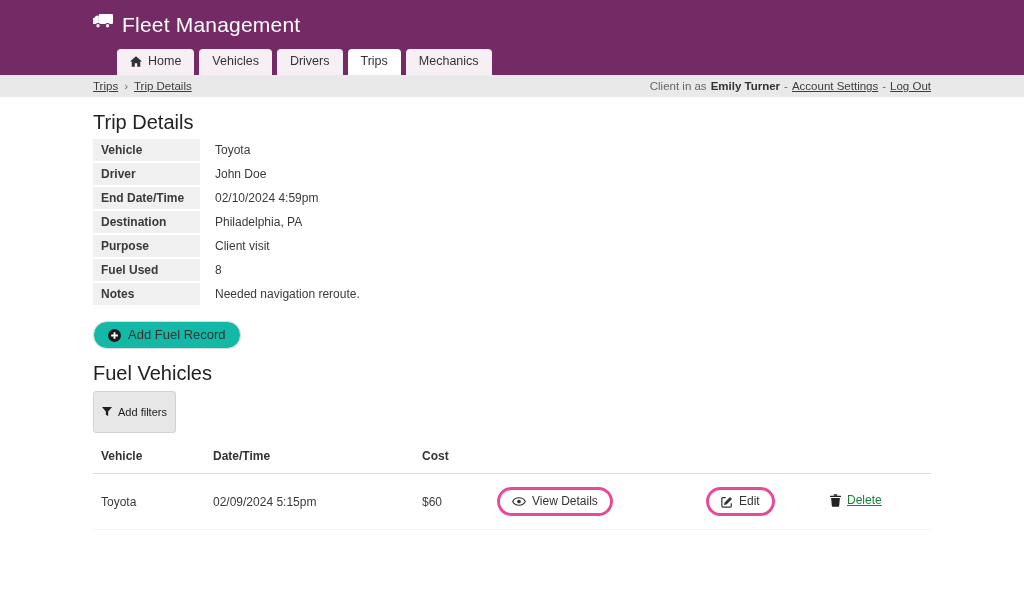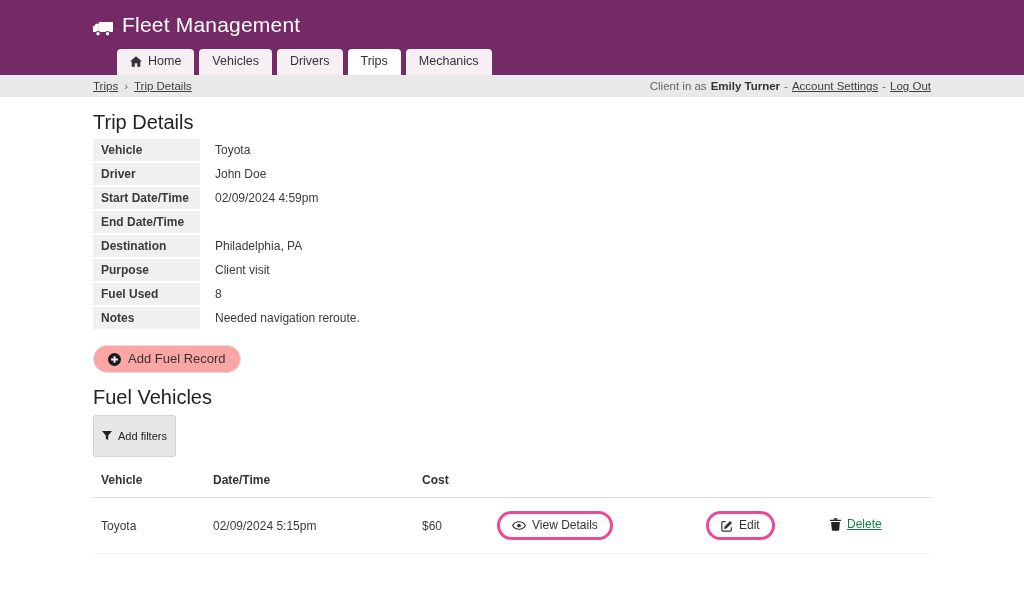--- a/index.html
+++ b/index.html
@@ -11,21 +11,21 @@
   }
   .page { width: 1024px; height: 602px; overflow: hidden; background: #fff; }
 
   
   .app-header { background: #742a65; height: 75px; }
   .header-inner {
     width: 838px; margin: 0 auto; height: 100%;
     display: flex; flex-direction: column; justify-content: space-between;
   }
   .app-title {
-    display: flex; align-items: flex-end; gap: 9px;
+    display: flex; align-items: flex-start; gap: 9px;
     color: #fff; font-size: 21px; letter-spacing: .2px; padding-top: 13px;
   }
   .tabs { display: flex; gap: 5px; align-items: flex-start; padding-left: 24px; }
   .tab {
     display: inline-flex; align-items: center; gap: 6px;
     background: #f6eff4; color: #333; font-size: 12.5px;
     padding: 6px 13px 7px; border-radius: 4px 4px 0 0;
     text-decoration: none; cursor: pointer; line-height: 13px;
   }
   .tab.active { background: #ffffff; }
@@ -50,21 +50,21 @@
 
   .details .drow { display: flex; margin-bottom: 2px; }
   .dlbl {
     width: 107px; background: #f0f0f0; padding: 4px 8px;
     font-weight: 700; font-size: 12px; line-height: 14px; color: #3a3a3a;
   }
   .dval { padding: 4px 8px 4px 15px; font-size: 12px; line-height: 14px; color: #3a3a3a; }
 
   .btn-pill {
     display: inline-flex; gap: 7px;
-    background: #fca5a5; border: 1px solid #dcdcdc; border-radius: 999px;
+    background: #14b8a6; border: 1px solid #dcdcdc; border-radius: 999px;
     padding: 6px 14px; font-size: 13px; color: #333;
     font-family: inherit; cursor: pointer; line-height: 14px;
   }
   .add-fuel { margin-top: 14px; }
 
   h2.section-title { font-size: 20px; font-weight: 500; color: #222; margin: 13px 0 7px; line-height: 22px; }
 
   .filters-btn {
     display: inline-flex; align-items: center; gap: 6px;
     background: #e7e7e7; border: 1px solid #d2d2d2; border-radius: 3px;
@@ -163,25 +163,22 @@
     <div class="details">
       <div class="drow">
         <div class="dlbl">Vehicle</div>
         <div class="dval">Toyota</div>
       </div>
       <div class="drow">
         <div class="dlbl">Driver</div>
         <div class="dval">John Doe</div>
       </div>
       <div class="drow">
-        <div class="dlbl">Start Date/Time</div>
-        <div class="dval">02/09/2024 4:59pm</div>
-      </div>
-      <div class="drow">
         <div class="dlbl">End Date/Time</div>
+        <div class="dval">02/10/2024 4:59pm</div>
       </div>
       <div class="drow">
         <div class="dlbl">Destination</div>
         <div class="dval">Philadelphia, PA</div>
       </div>
       <div class="drow">
         <div class="dlbl">Purpose</div>
         <div class="dval">Client visit</div>
       </div>
       <div class="drow">

